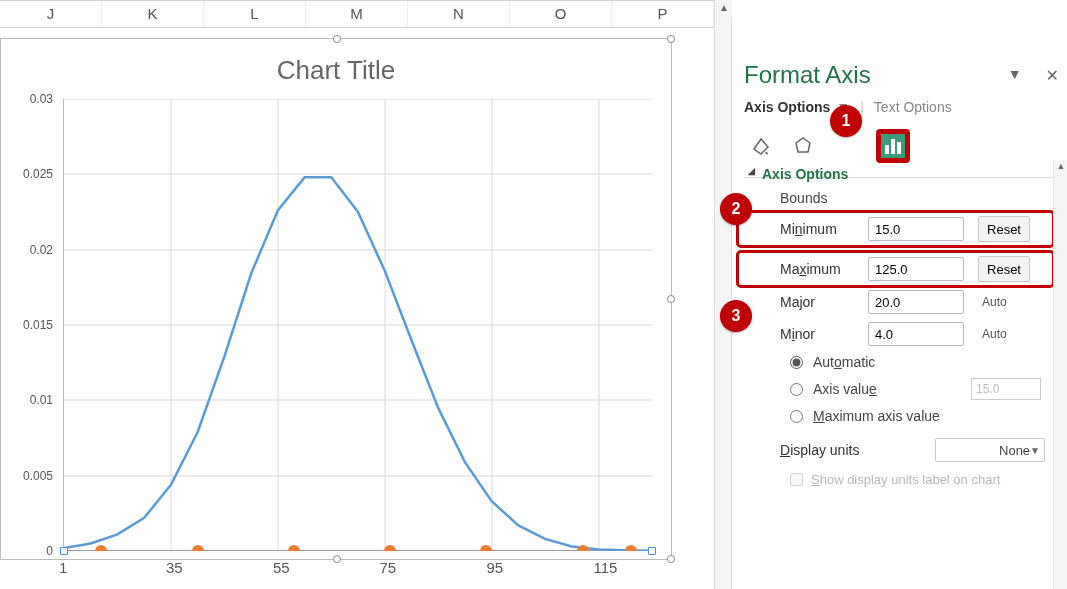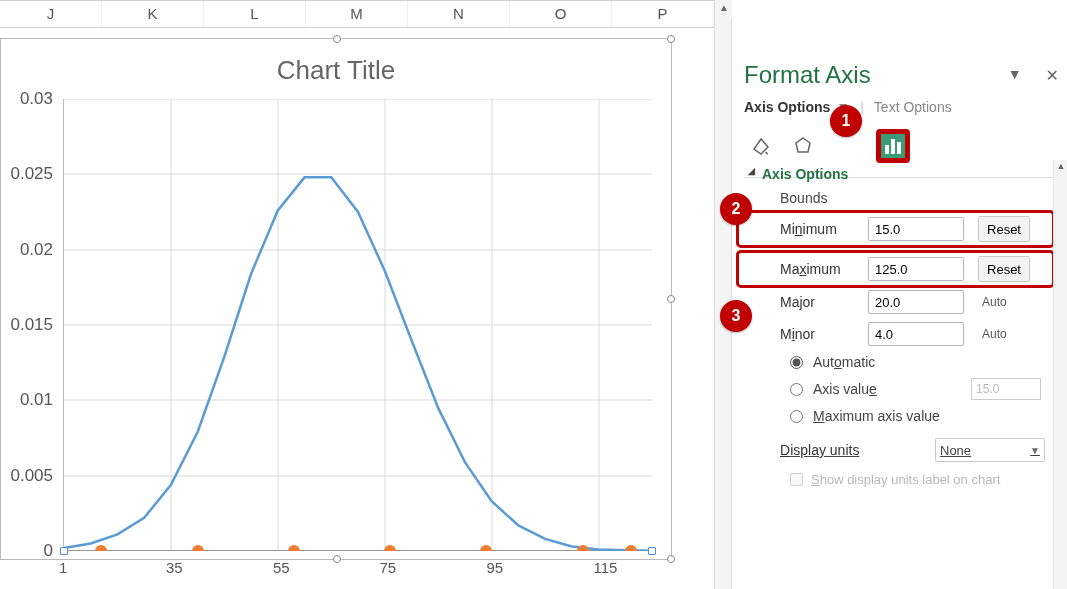--- a/index.html
+++ b/index.html
@@ -54,21 +54,21 @@
     padding: 16px 0 8px;
   }
   .plot {
     position: absolute;
     left: 62px; top: 60px;
     width: 588px; height: 452px;
     border-left: 1px solid #bbb;
     
   }
   .y-labels { position:absolute; left:0; top:60px; width:58px; height:452px; }
-  .y-labels div { position:absolute; right:6px; transform:translateY(-50%); font-size:17px; color:#555; }
+  .y-labels div { position:absolute; right:6px; transform:translateY(-50%); font-size:12px; color:#555; }
   .x-labels { position:absolute; left:62px; top:520px; width:588px; height:20px; }
   .x-labels div { position:absolute; transform:translateX(-4px); font-size:15px; color:#555; }
   .axis-handle { position:absolute; width:8px; height:8px; background:#fff; border:1px solid #4a90d9; border-radius:1px; }
 
   
   .vscroll {
     position:absolute; left:714px; top:0; width:18px; height:589px;
     background:#f4f4f4; border-left:1px solid #ddd; border-right:1px solid #ddd;
   }
   .vscroll .arrow { width:18px; height:18px; text-align:center; line-height:16px; font-size:10px; color:#666; background:#f4f4f4;}
@@ -101,21 +101,21 @@
   .group-label { color:#444; padding:4px 12px 6px 42px; font-size:14px;}
   .row { display:flex; align-items:center; padding:4px 8px 4px 42px; gap:8px;}
   .row label { width:80px; color:#333; font-size:14px;}
   .row label u { text-decoration: underline; }
   .row input[type=text] { width:96px; height:24px; font-size:13px; padding:2px 6px; border:1px solid #b7b7b7; border-radius:2px;}
   .row .aux { width:52px; text-align:left; color:#555; font-size:12px;}
   .reset-btn { width:52px; height:26px; background:#f3f3f3; border:1px solid #c9c9c9; border-radius:2px; font-size:13px;}
   .hl { outline:3px solid #c00000; outline-offset:-1px; border-radius:3px;}
   .radio-row { display:flex; align-items:center; gap:10px; padding:4px 8px 4px 52px; font-size:14px;}
   .radio-row input[type=text] { width:70px; height:22px; border:1px solid #ccc; color:#bbb; background:#fff; font-size:12px; padding:1px 4px;}
-  .select { display:inline-flex; align-items:center; border:1px solid #c9c9c9; height:24px; width:110px; padding:0 4px; font-size:13px; justify-content:space-between; border-radius:2px;}
+  .select { display:inline-flex; align-items:center; border:1px solid #c9c9c9; height:24px; width:110px; padding:0 4px; font-size:13px; justify-content:flex-end; border-radius:2px;}
   .checkbox-row { display:flex; align-items:center; gap:8px; padding:6px 8px 4px 52px; color:#b8b8b8; font-size:13px;}
 
   
   .badge {
     position:absolute;
     width:32px; height:32px; border-radius:50%;
     background:#c00000; color:#fff;
     display:flex; align-items:center; justify-content:center;
     font-weight:700; font-size:16px;
     box-shadow:0 1px 2px rgba(0,0,0,.3);
@@ -284,21 +284,21 @@
     <div class="radio-row">
       <input type="radio" style="">
       <span>Axis valu<u>e</u></span>
       <input type="text" style="margin-left: auto; margin-right: 4px;" disabled="" value="15.0">
     </div>
     <div class="radio-row">
       <input type="radio" style="">
       <span><u>M</u>aximum axis value</span>
     </div>
 
-    <div class="row" style="margin-top:6px;padding-left:42px;text-decoration:underline;">
+    <div class="row" style="margin-top:6px;padding-left:42px;">
       <label style="width:110px;"><u>D</u>isplay units</label>
       <span style="flex:1"></span>
       <span class="select">
         <span>None</span>
         <span style="font-size:10px;color:#666;">▼</span>
       </span>
     </div>
 
     <div class="checkbox-row">
       <input type="checkbox" disabled="" style="">

